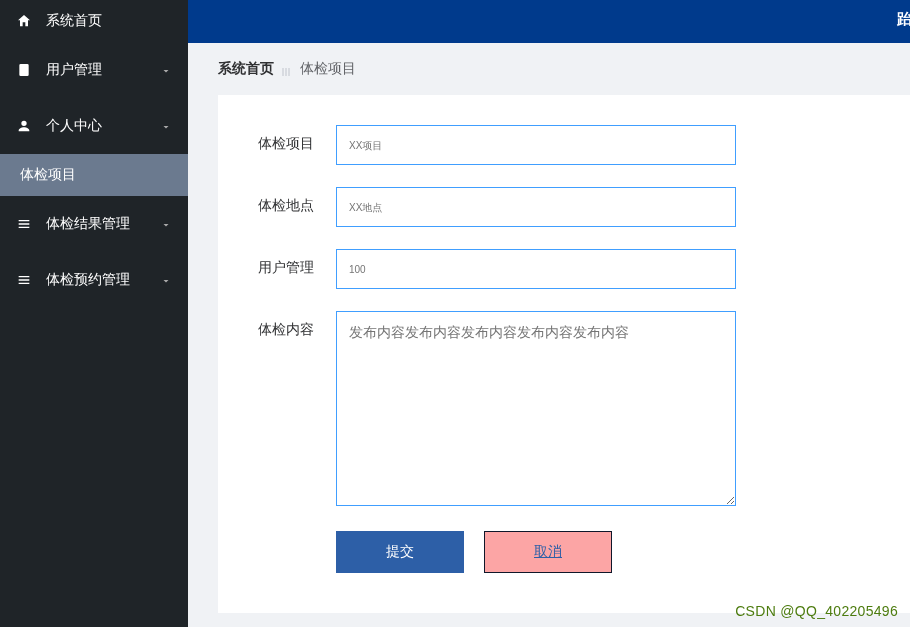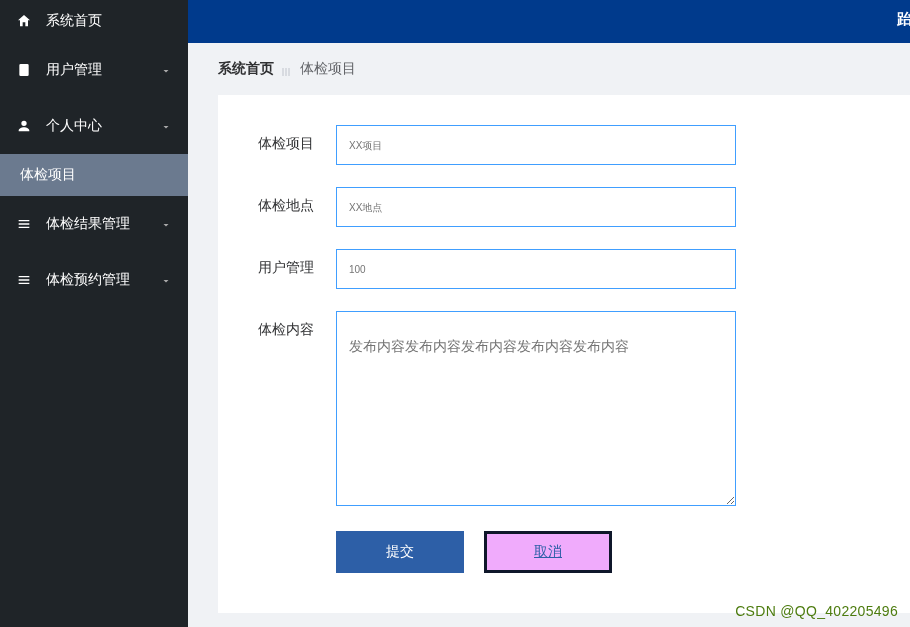--- a/index.html
+++ b/index.html
@@ -23,26 +23,26 @@
     .breadcrumb .bc-root { color: #303133; font-weight: 600; }
     .breadcrumb .sep { margin: 0 8px; color: #c0c4cc; width: 10px; height: 10px; display: inline-block; }
     .breadcrumb .sep svg { width: 10px; height: 10px; stroke: #c0c4cc; }
     
     .card { background: #ffffff; margin: 0 0 0 30px; padding: 30px 40px 40px 40px; min-height: 480px; }
     .form-row { display: flex; align-items: flex-start; margin-bottom: 22px; }
     .form-label { width: 70px; text-align: left; color: #303133; padding-top: 10px; font-size: 14px; }
     .form-control { margin-left: 8px; }
     .form-control input[type="text"] { width: 400px; height: 40px; border: 1px solid #409eff; padding: 0 12px; font-size: 10px; outline: none; color: #303133; background: #fff; }
     .form-control input.plain { border-color: #409eff; color: #701a75; }
-    .form-control textarea { width: 400px; height: 195px; border: 1px solid #409eff; padding: 26px 12px; font-size: 14px; outline: none; color: #c0c4cc; resize: both; font-family: inherit; }
+    .form-control textarea { width: 400px; height: 195px; border: 1px solid #409eff; padding: 12px 12px; font-size: 14px; outline: none; color: #c0c4cc; resize: both; font-family: inherit; }
     
     .btn-row { margin-left: 78px; display: flex; gap: 20px; }
     .btn { width: 128px; height: 42px; display: inline-flex; align-items: center; justify-content: center; font-size: 14px; cursor: pointer; border: none; }
     .btn-primary { background: #2d5fa7; color: #ffffff; }
-    .btn-default { background: #f0abfc; color: #2d5fa7; border: 3px solid #0f172a; text-decoration: underline; }
+    .btn-default { background: #fca5a5; color: #2d5fa7; border: 1px solid #0f172a; text-decoration: underline; }
     
     .watermark { position: absolute; bottom: 8px; right: 12px; font-size: 14px; color: #4d7c0f; font-family: Arial, sans-serif; letter-spacing: 0.3px; }
   </style>
 </head>
 <body>
 
 <div class="sidebar">
   <div class="sidebar-item top">
     <span class="icon">
         <svg viewBox="0 0 24 24">

